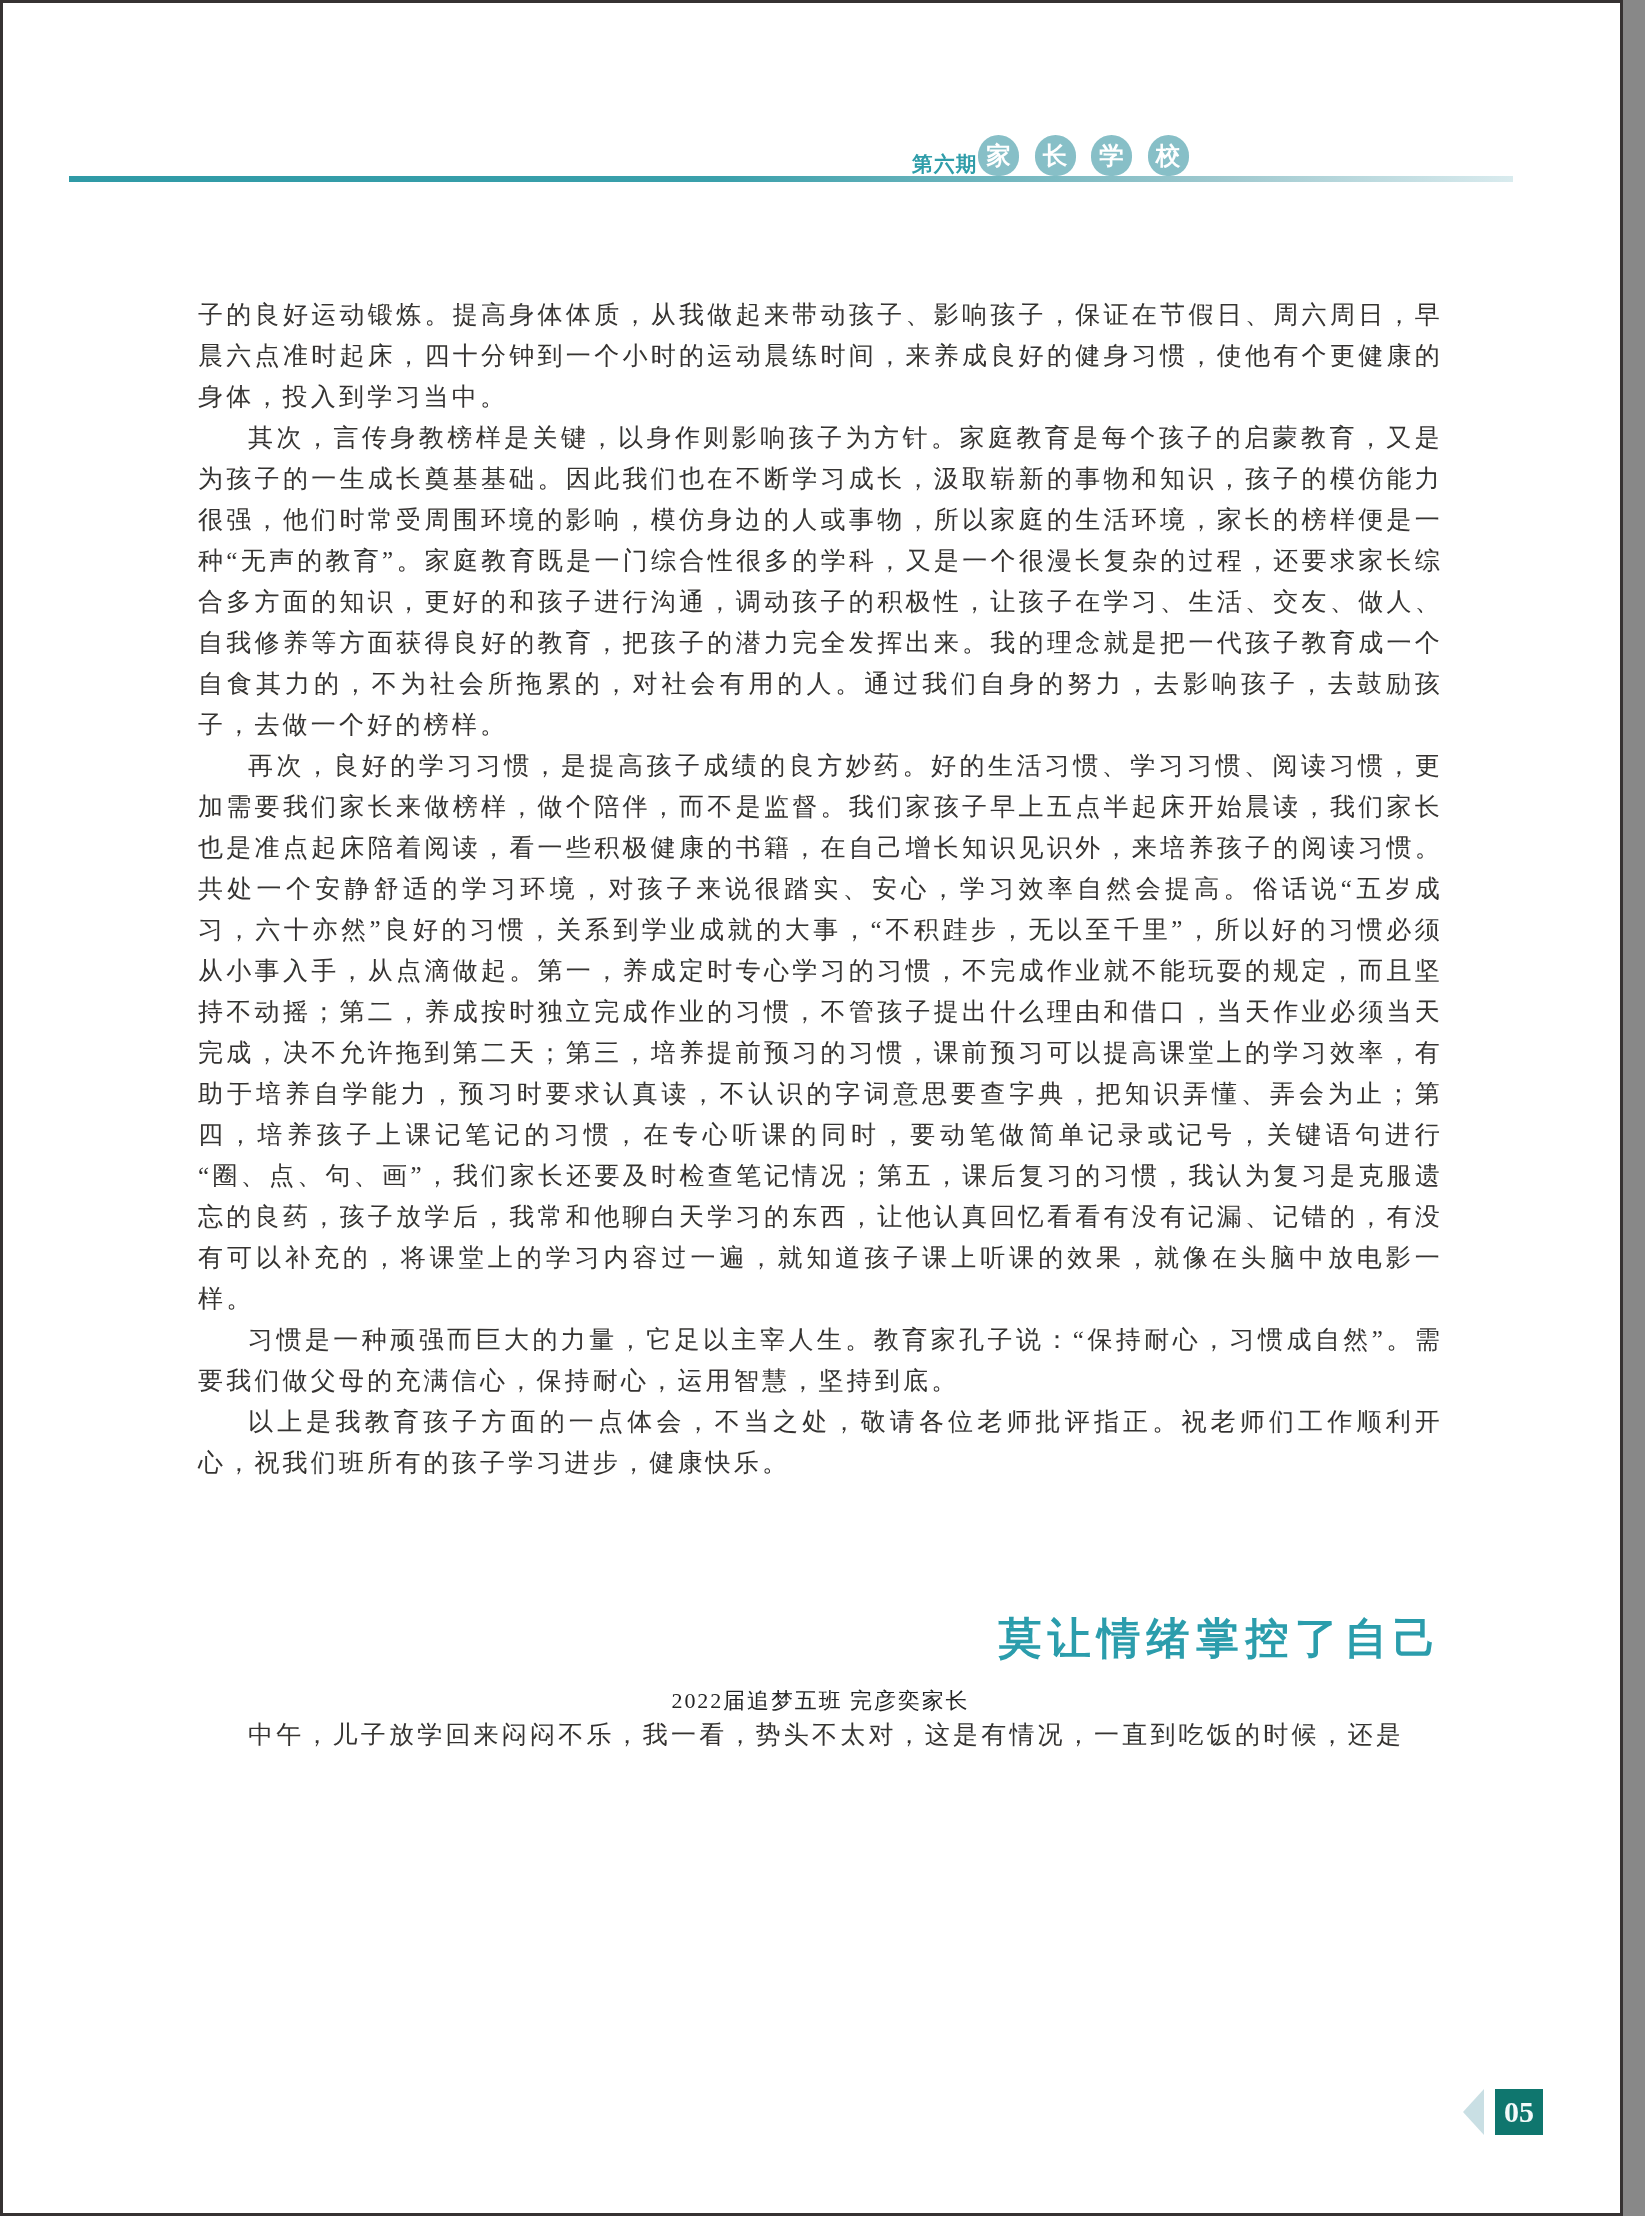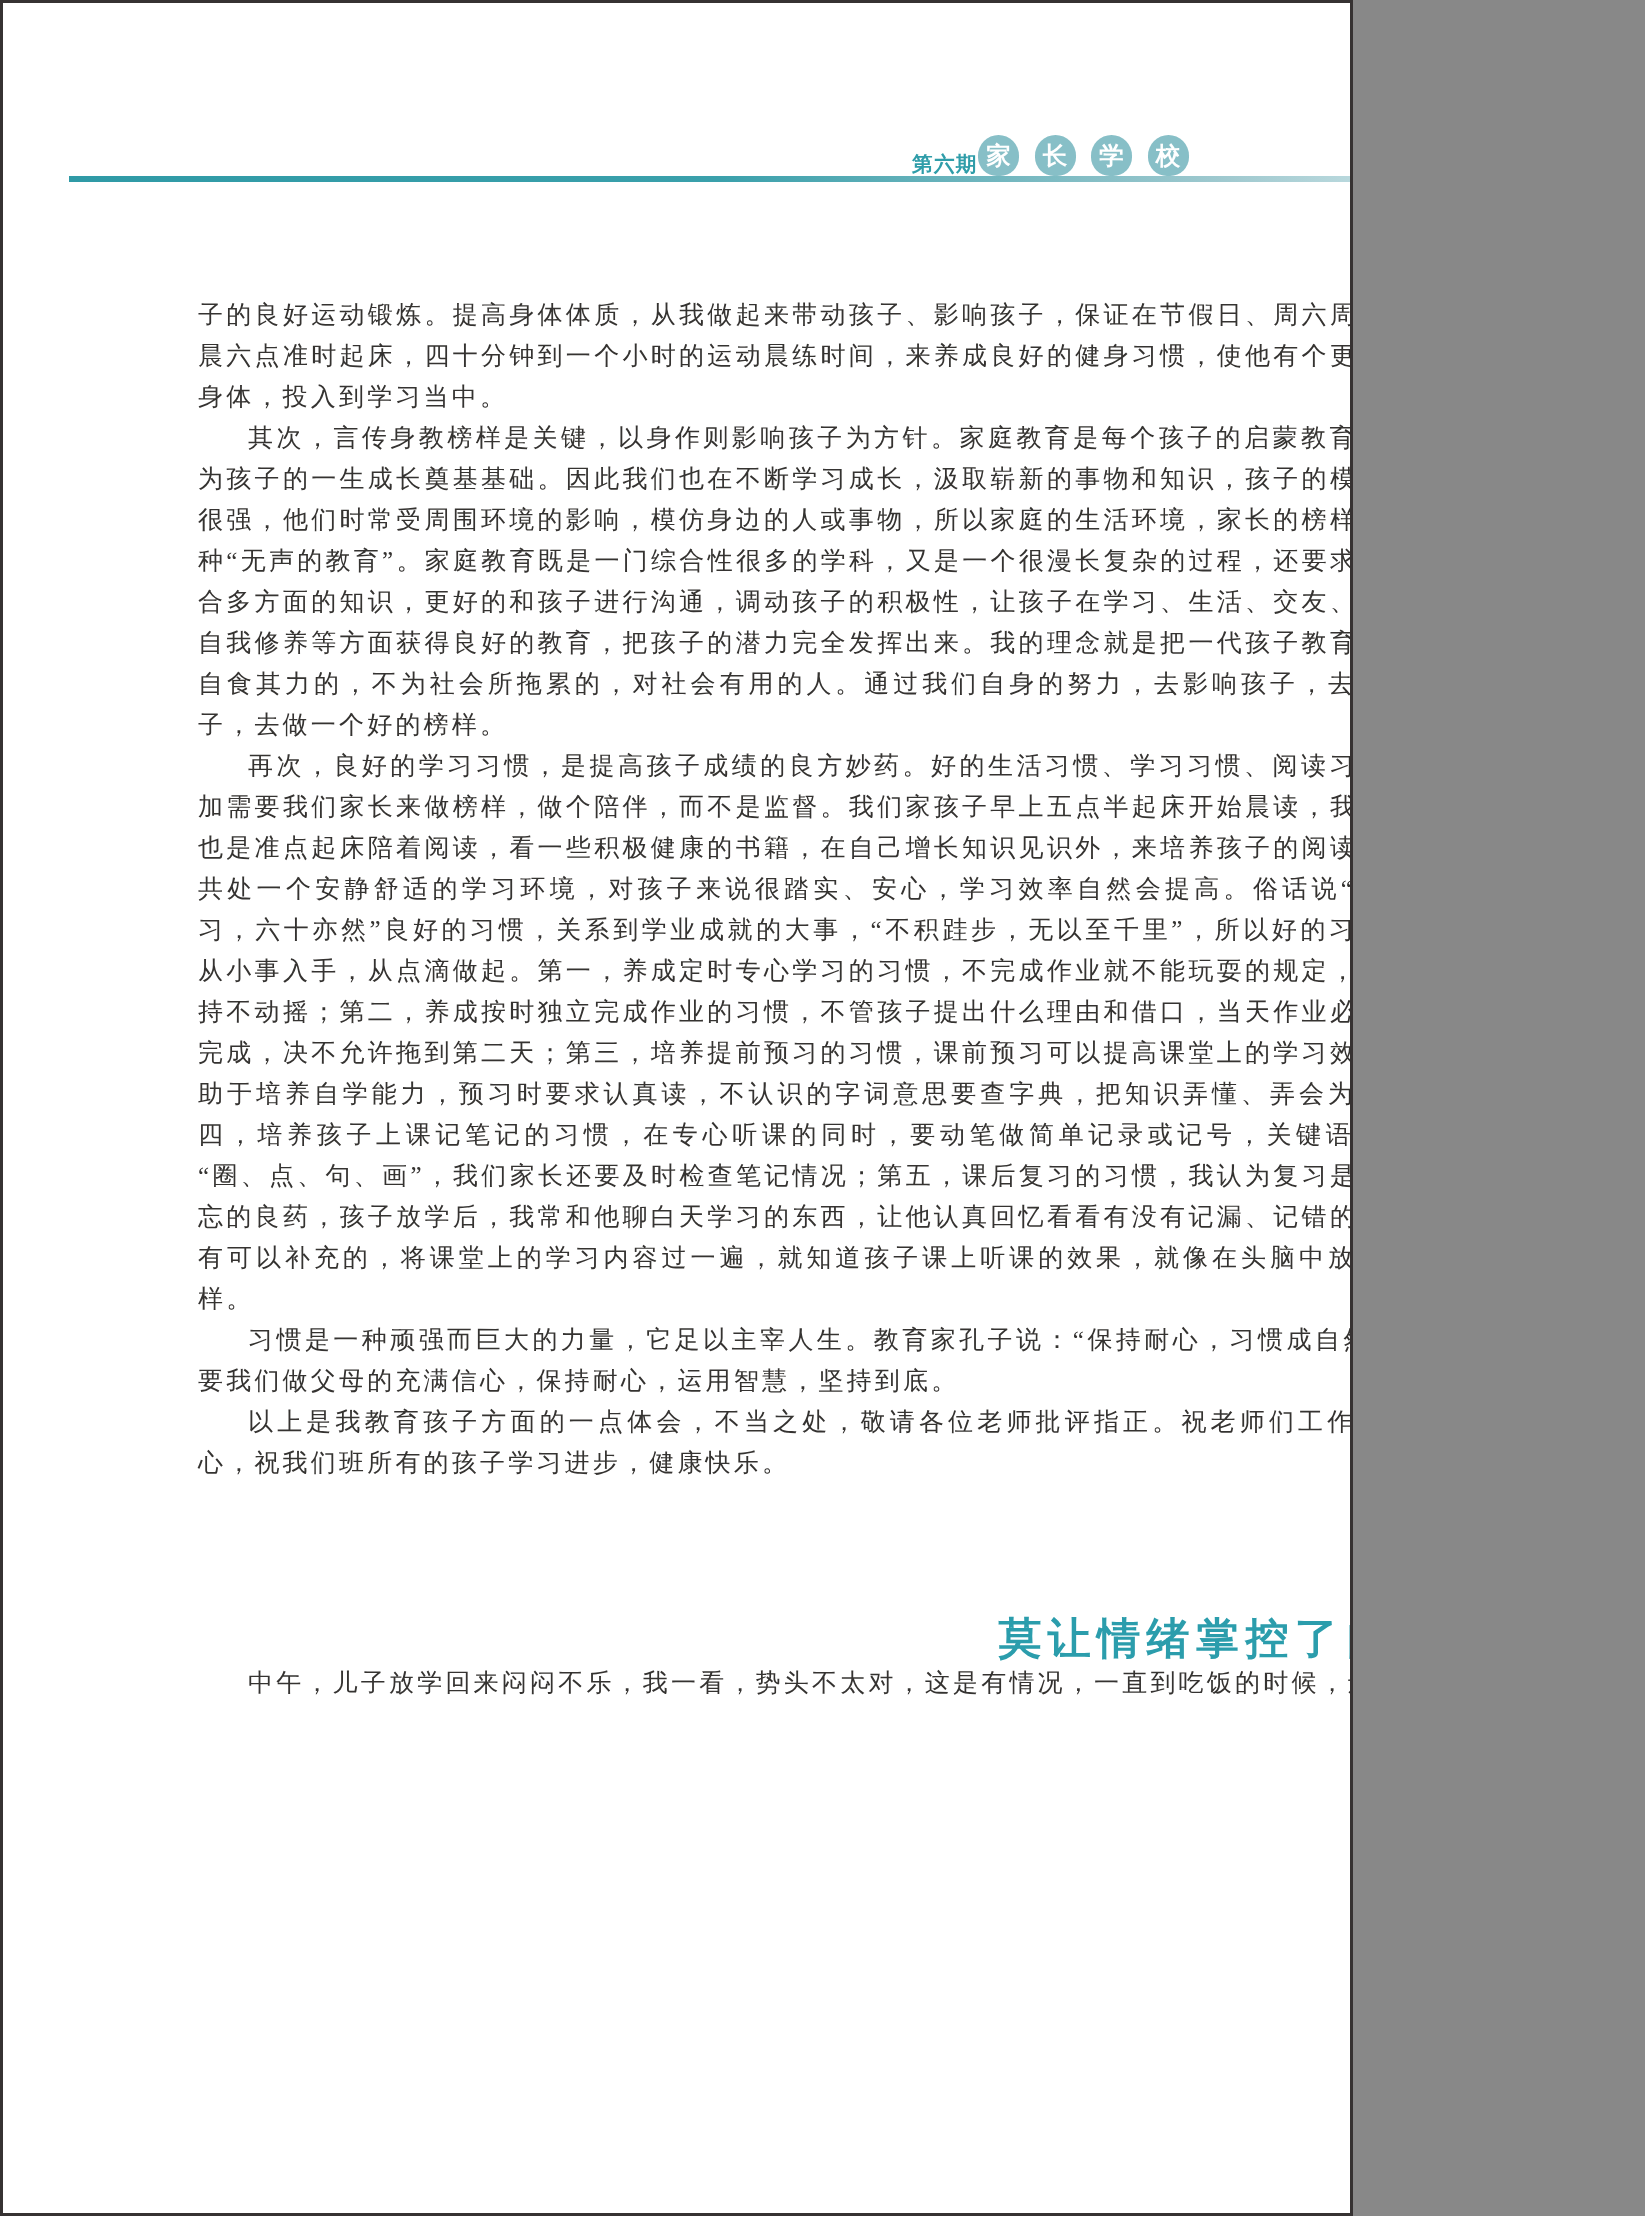--- a/index.html
+++ b/index.html
@@ -1,18 +1,18 @@
 <!DOCTYPE html>
 <html lang="zh" style="font-size:10.3px"><head>
 <meta charset="utf-8">
 <style>
   html,body{margin:0;padding:0;background:#888;}
   .page{
     position:relative;
-    width:1353px;height:2216px;
+    width:1623px;height:2216px;
     background:#ffffff;
     border:3.2px solid #363232;
     box-sizing:border-box;
     overflow:hidden;
     font-family:"Liberation Serif", serif;
   }
 
   
   .issue{
     position:absolute;left:909px;top:147px;
@@ -112,20 +112,21 @@
 
 
   <main class="content">
     <p class="noindent">子的良好运动锻炼。提高身体体质，从我做起来带动孩子、影响孩子，保证在节假日、周六周日，早晨六点准时起床，四十分钟到一个小时的运动晨练时间，来养成良好的健身习惯，使他有个更健康的身体，投入到学习当中。</p>
     <p>其次，言传身教榜样是关键，以身作则影响孩子为方针。家庭教育是每个孩子的启蒙教育，又是为孩子的一生成长奠基基础。因此我们也在不断学习成长，汲取崭新的事物和知识，孩子的模仿能力很强，他们时常受周围环境的影响，模仿身边的人或事物，所以家庭的生活环境，家长的榜样便是一种“无声的教育”。家庭教育既是一门综合性很多的学科，又是一个很漫长复杂的过程，还要求家长综合多方面的知识，更好的和孩子进行沟通，调动孩子的积极性，让孩子在学习、生活、交友、做人、自我修养等方面获得良好的教育，把孩子的潜力完全发挥出来。我的理念就是把一代孩子教育成一个自食其力的，不为社会所拖累的，对社会有用的人。通过我们自身的努力，去影响孩子，去鼓励孩子，去做一个好的榜样。</p>
     <p>再次，良好的学习习惯，是提高孩子成绩的良方妙药。好的生活习惯、学习习惯、阅读习惯，更加需要我们家长来做榜样，做个陪伴，而不是监督。我们家孩子早上五点半起床开始晨读，我们家长也是准点起床陪着阅读，看一些积极健康的书籍，在自己增长知识见识外，来培养孩子的阅读习惯。共处一个安静舒适的学习环境，对孩子来说很踏实、安心，学习效率自然会提高。俗话说“五岁成习，六十亦然”良好的习惯，关系到学业成就的大事，“不积跬步，无以至千里”，所以好的习惯必须从小事入手，从点滴做起。第一，养成定时专心学习的习惯，不完成作业就不能玩耍的规定，而且坚持不动摇；第二，养成按时独立完成作业的习惯，不管孩子提出什么理由和借口，当天作业必须当天完成，决不允许拖到第二天；第三，培养提前预习的习惯，课前预习可以提高课堂上的学习效率，有助于培养自学能力，预习时要求认真读，不认识的字词意思要查字典，把知识弄懂、弄会为止；第四，培养孩子上课记笔记的习惯，在专心听课的同时，要动笔做简单记录或记号，关键语句进行“圈、点、句、画”，我们家长还要及时检查笔记情况；第五，课后复习的习惯，我认为复习是克服遗忘的良药，孩子放学后，我常和他聊白天学习的东西，让他认真回忆看看有没有记漏、记错的，有没有可以补充的，将课堂上的学习内容过一遍，就知道孩子课上听课的效果，就像在头脑中放电影一样。</p>
     <p>习惯是一种顽强而巨大的力量，它足以主宰人生。教育家孔子说：“保持耐心，习惯成自然”。需要我们做父母的充满信心，保持耐心，运用智慧，坚持到底。</p>
     <p>以上是我教育孩子方面的一点体会，不当之处，敬请各位老师批评指正。祝老师们工作顺利开心，祝我们班所有的孩子学习进步，健康快乐。</p>
 
     <h1 class="title">莫让情绪掌控了自己</h1>
+    <div class="byline">2022届追梦五班  完彦奕家长</div>
 
     <p>中午，儿子放学回来闷闷不乐，我一看，势头不太对，这是有情况，一直到吃饭的时候，还是</p>
   </main>
 
   <div class="pagenum-wrap">
     <span class="tri"></span>
     <span class="num">05</span>
   </div>
 
 </div>

